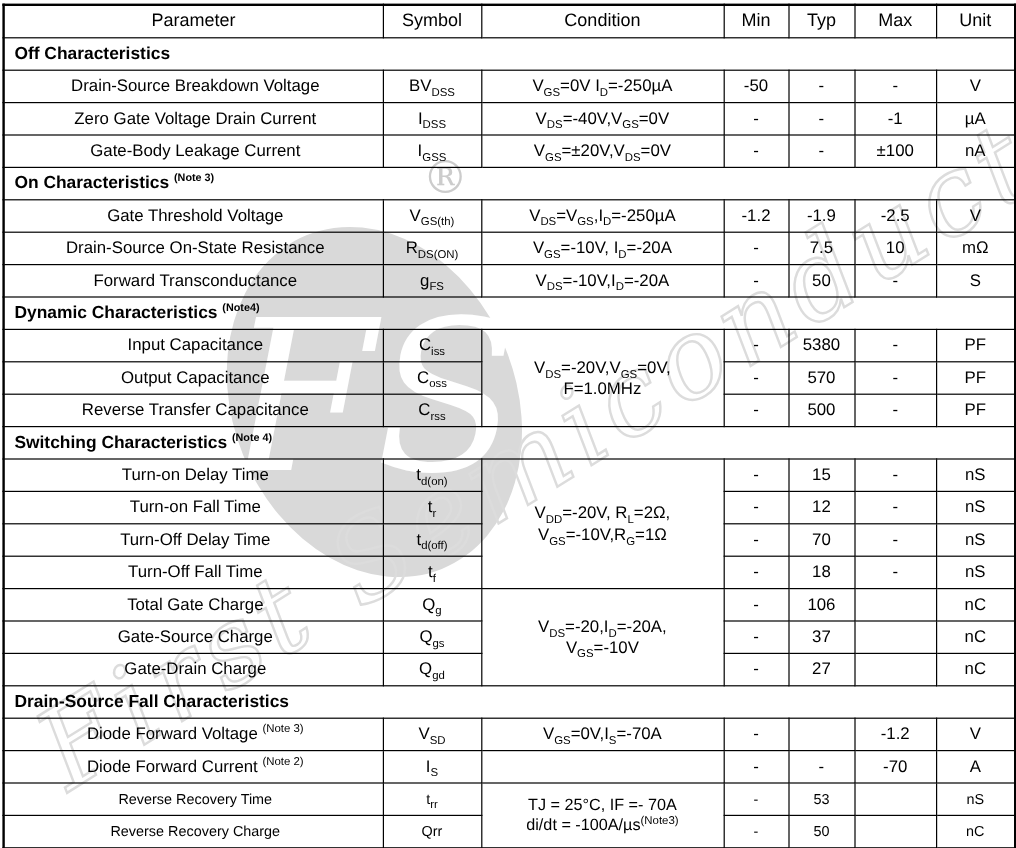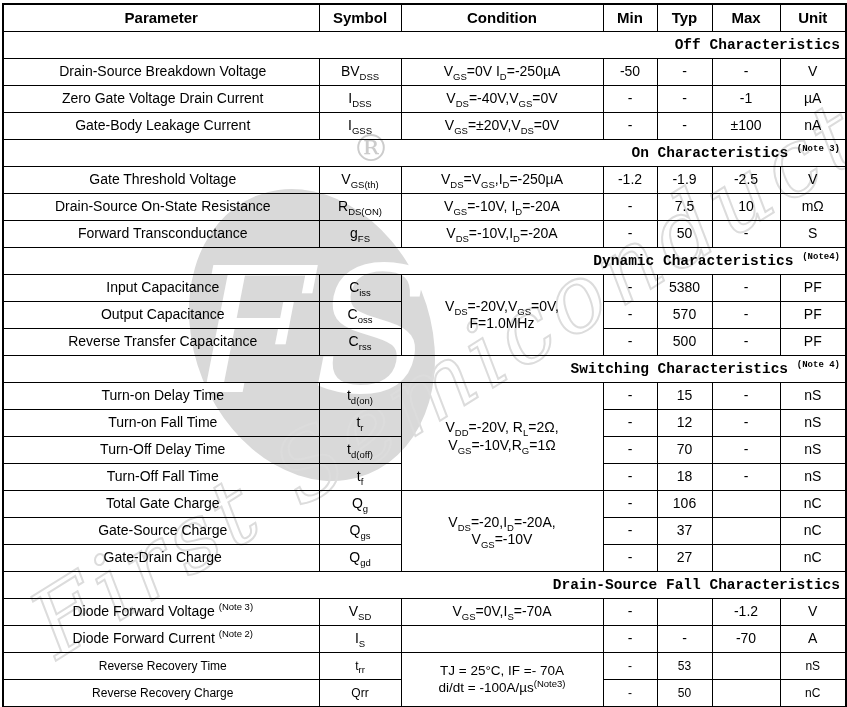--- a/index.html
+++ b/index.html
@@ -46,23 +46,23 @@
   table.spec { border-width:2px; }
   th, td {
     height:26px;
     padding:0 5px;
     text-align:center;
     vertical-align:middle;
     font-size:14px;
     line-height:1.25;
     overflow:hidden;
   }
-  th { font-size:15px; font-weight:bold; }
+  th { font-size:15px; font-weight:normal; }
   td.param { text-align:center; padding-left:8px; }
-  td.section { text-align:right; padding-left:8px; font-weight:bold; font-size:14.5px;font-family:Liberation Mono, monospace; }
+  td.section { text-align:left; padding-left:8px; font-weight:bold; font-size:14.5px; }
   td.cond { font-size:14px; }
   sub { font-size:9.5px; line-height:0;text-align:right; }
   sup { font-size:9.5px; line-height:0; font-weight:normal; }
   td.section sup { font-weight:bold; font-size:9px; }
   tr.small td { font-size:12px; }
   tr.small td.cond { font-size:13.5px;margin-left:34px; }
 </style>
 </head>
 <body>
 

